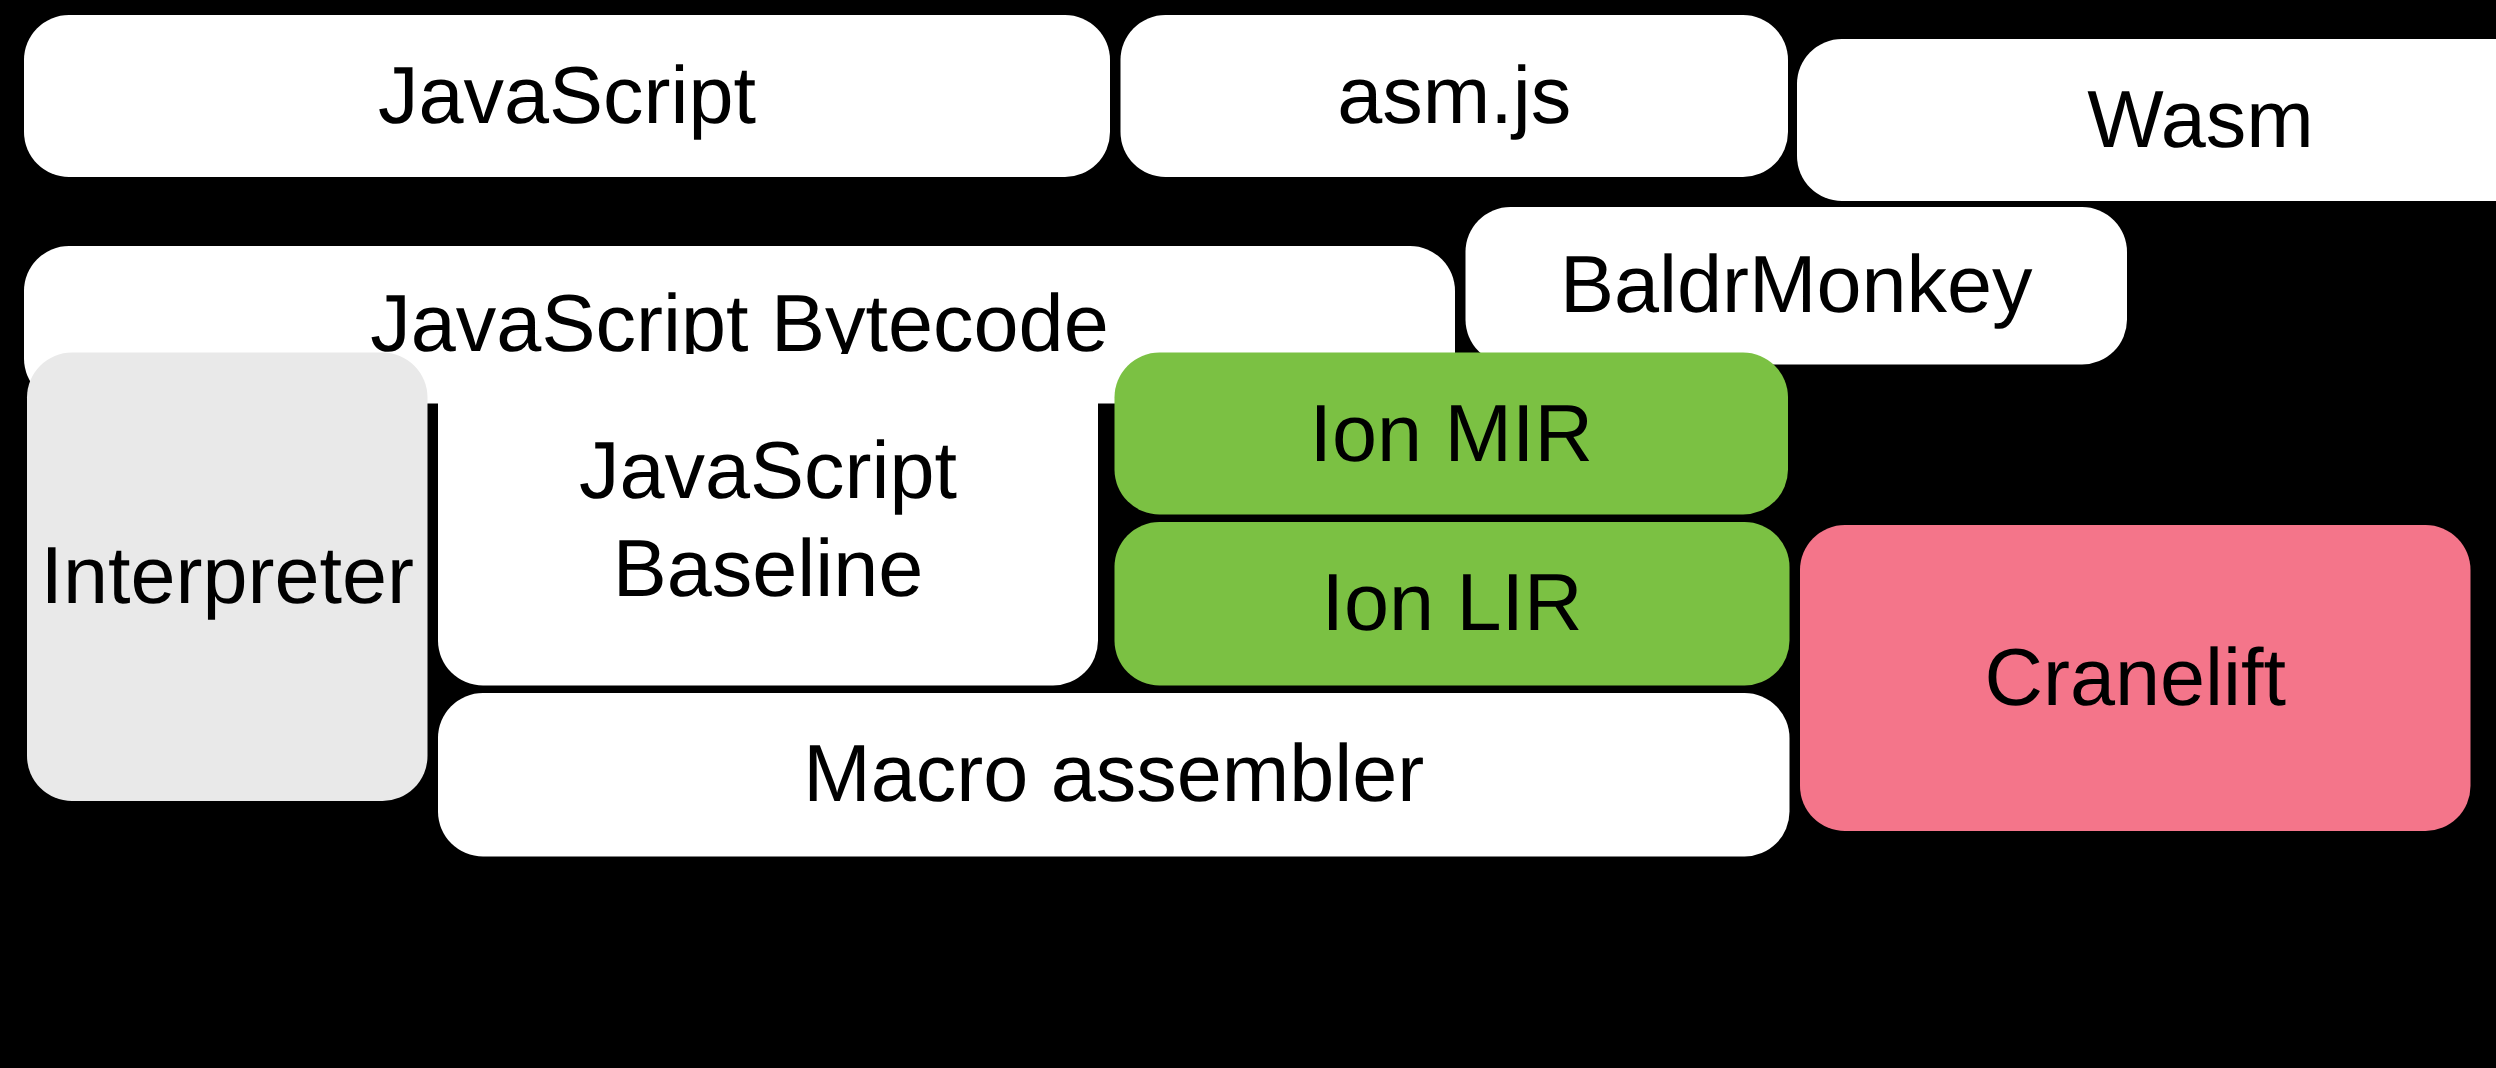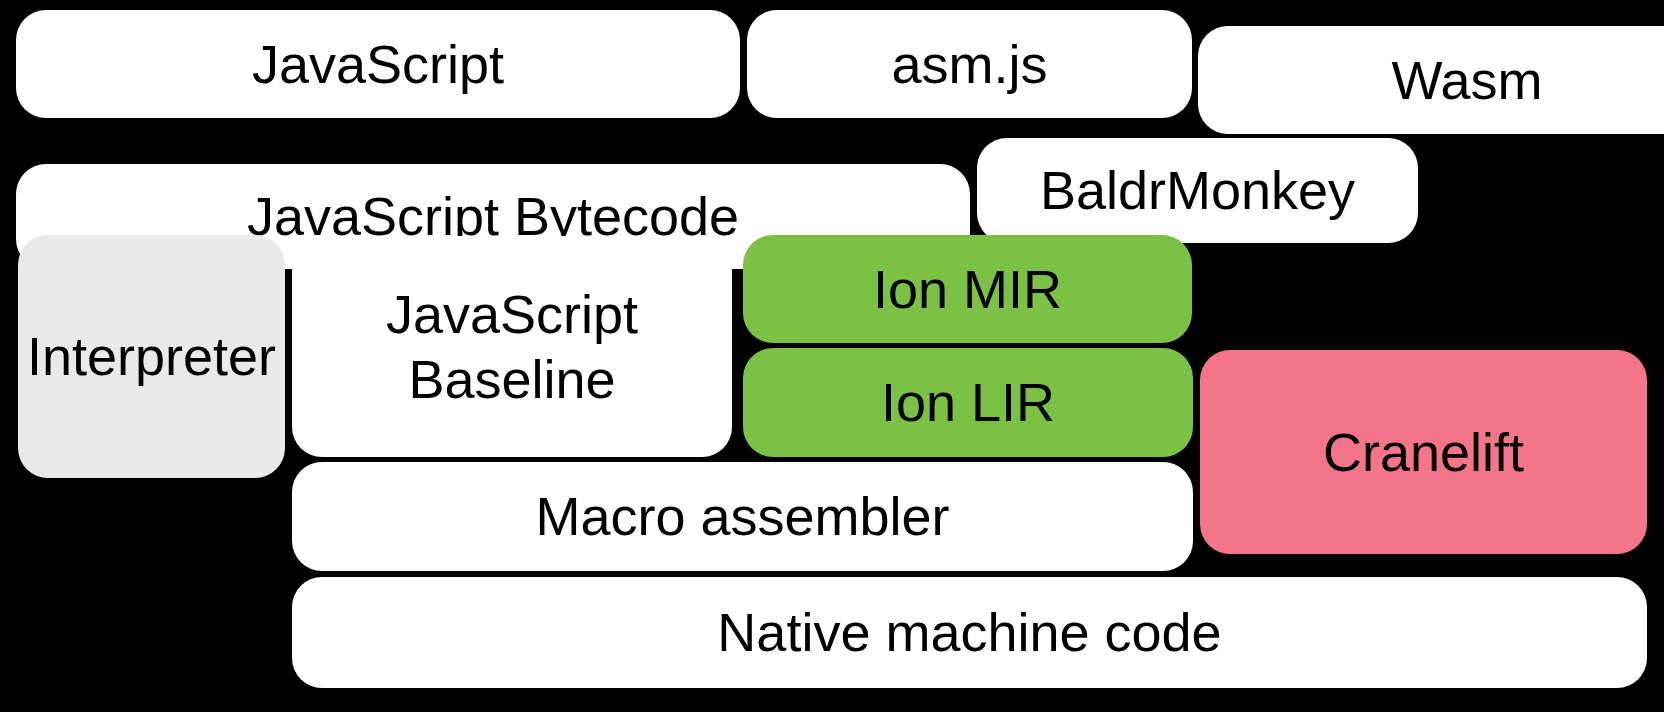--- a/index.html
+++ b/index.html
@@ -23,21 +23,21 @@
     line-height: 1.2;
     border-radius: 30px;
     text-align: center;
     white-space: pre-line;
   }
   .n-javascript   { left: 16px;   top: 10px;  width: 724px;  height: 108px; }
   .n-asmjs        { left: 747px;  top: 10px;  width: 445px;  height: 108px; }
   .n-wasm         { left: 1198px; top: 26px;  width: 538px;  height: 108px; }
   .n-bytecode     { left: 16px;   top: 123px; width: 954px;  height: 105px; margin-top: 41px; }
   .n-baldrmonkey  { left: 977px;  top: 123px; width: 441px;  height: 105px; margin-top: 15px; }
-  .n-interpreter  { left: 18px;   top: 235px; width: 267px;  height: 243px;
+  .n-interpreter  { left: 18px;   top: 235px; width: 267px;  height: 299px;
                     background: var(--box-interpreter, #e9e9e9); }
   .n-baseline     { left: 292px;  top: 236px; width: 440px;  height: 221px; }
   .n-ionmir       { left: 743px;  top: 235px; width: 449px;  height: 108px;
                     background: var(--box-ion, #7bc143); }
   .n-ionlir       { left: 743px;  top: 348px; width: 450px;  height: 109px;
                     background: var(--box-ion, #7bc143); }
   .n-cranelift    { left: 1200px; top: 350px; width: 447px;  height: 204px;
                     background: var(--box-cranelift, #f4758a); }
   .n-macroasm     { left: 292px;  top: 462px; width: 901px;  height: 109px; }
   .n-native       { left: 292px;  top: 577px; width: 1355px; height: 111px; }
@@ -63,15 +63,14 @@
 Baseline</div>
 
   <div class="node n-ionmir">Ion MIR</div>
 
   <div class="node n-ionlir">Ion LIR</div>
 
   <div class="node n-cranelift">Cranelift</div>
 
   <div class="node n-macroasm">Macro assembler</div>
 
-  <div class="node n-native">Native machine code</div>
 
 </div>
 
 </body></html>

